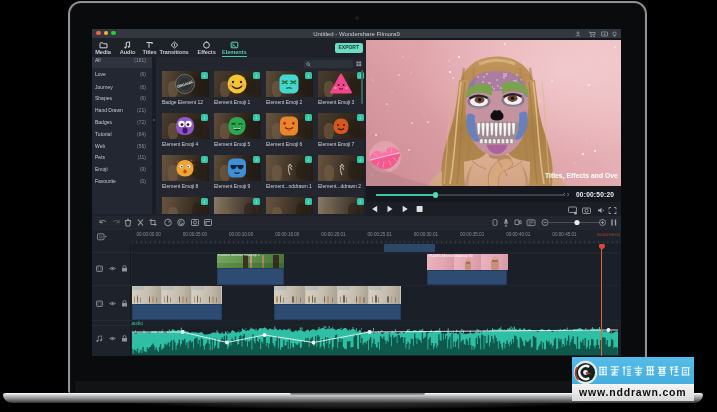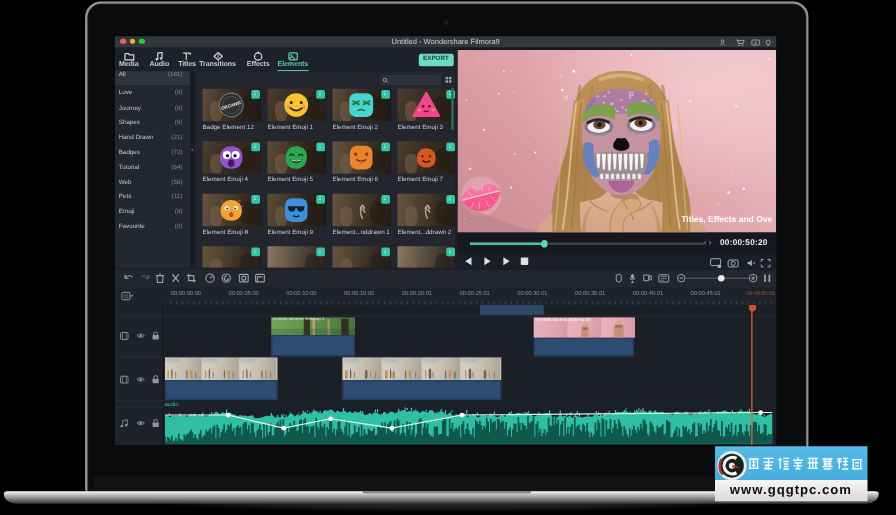--- a/index.html
+++ b/index.html
@@ -707,21 +707,21 @@
 </svg>
     <div class="abs" style="left:509.3px;top:214.5px;width:1.2px;height:112px;background:#e0643c;"></div>
     <div class="abs" style="left:506.9px;top:215px;width:6px;height:6px;background:#d14a35;border-radius:1px 1px 2px 2px;clip-path:polygon(0 0,100% 0,100% 55%,50% 100%,0 55%);"></div>
   </div>
 <div class="abs" style="left:75px;top:381px;width:565px;height:11px;background:#131313;"></div>
 <div class="abs" style="left:30px;top:401px;width:660px;height:11px;background:radial-gradient(ellipse 52% 100% at 50% 5%, #2e2e2e 0%, #1d1d1d 45%, rgba(0,0,0,0) 72%);"></div>
 <div class="abs" style="left:3px;top:392.5px;width:700px;height:10.5px;border-radius:3px 3px 10px 10px / 2px 2px 8px 8px;background:linear-gradient(180deg,#ffffff 0%,#eeeff0 7%,#c4c6c8 24%,#9da0a2 46%,#7b7d7f 64%,#505152 85%,#323334 100%);"></div>
 <div class="abs" style="left:290px;top:392.5px;width:135px;height:2.4px;background:linear-gradient(180deg,#6b6d6f 0%,#8f9193 70%,#aeb0b2 100%);border-radius:0 0 4px 4px;"></div>
 
 <div class="abs" style="left:572px;top:357px;width:121.5px;height:27px;background:linear-gradient(180deg,#55bce9 0%,#46aede 100%);"></div>
-<div class="abs" style="left:572px;top:384px;width:121.5px;height:17.3px;background:linear-gradient(180deg,#f5f5f5 0%,#dadada 100%);text-align:center;font-size:10.5px;line-height:17px;color:#0d0d0d;letter-spacing:0.8px;font-weight:bold;font-family:'Liberation Sans',sans-serif;">www.gqgtpc.com</div>
+<div class="abs" style="left:572px;top:384px;width:121.5px;height:17.3px;background:linear-gradient(180deg,#f5f5f5 0%,#dadada 100%);text-align:center;font-size:10.5px;line-height:17px;color:#0d0d0d;letter-spacing:0.8px;font-weight:bold;font-family:'Liberation Sans',sans-serif;">www.nddrawn.com</div>
 <svg class="abs" style="left:573px;top:360px;" width="25" height="25" viewBox="0 0 25 25">
 <circle cx="12.5" cy="12.5" r="11.7" fill="#e9e9e9"></circle>
 <circle cx="12.5" cy="12.5" r="9.6" fill="#15221d"></circle>
 <path d="M5.2 19.8 A10.4 10.4 0 0 1 4.3 7.2" fill="none" stroke="#a83a34" stroke-width="2"></path>
 <path d="M16.2 6.8 A6.6 6.6 0 1 0 16.2 18.2" fill="none" stroke="#f4f4f4" stroke-width="2.6"></path>
 <circle cx="12.5" cy="12.5" r="2.4" fill="#f4f4f4"></circle>
 <path d="M13 11.8 L19.3 14.2 L12.8 14 Z" fill="#b03636"></path>
 </svg>
 <svg class="abs" style="left:598px;top:362.5px;" width="94" height="16" viewBox="0 0 94 16">
     <g transform="translate(0.0,2.2)">

